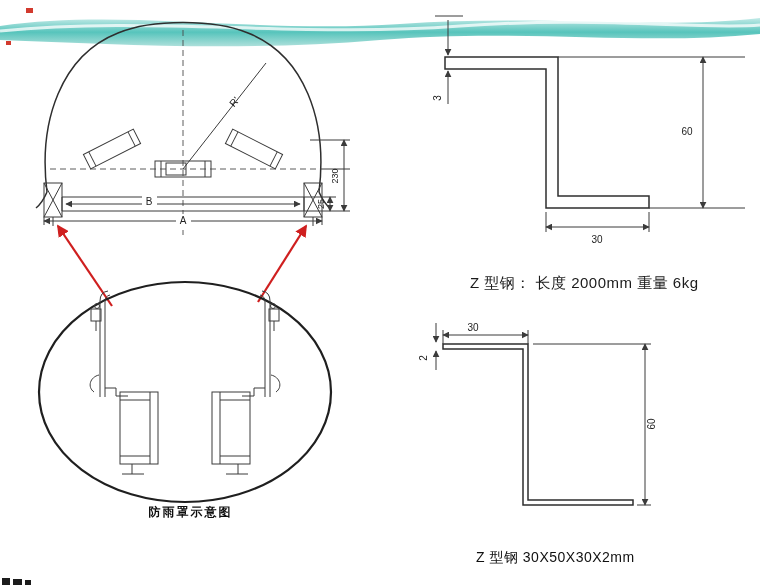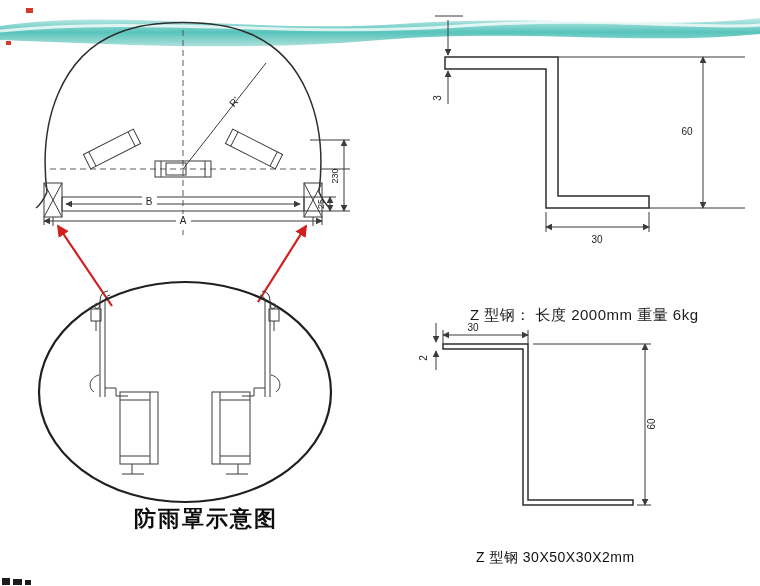--- a/index.html
+++ b/index.html
@@ -4,27 +4,26 @@
 <style>
   html,body { margin:0; padding:0; background:#fff; }
   .page {
     position:relative; width:760px; height:586px; background:#ffffff;
     font-family:"Liberation Sans", sans-serif; overflow:hidden;
   }
   .abs { position:absolute; }
   svg { display:block; }
   svg text { font-family:"Liberation Sans", sans-serif; fill:#222; }
   .caption-main {
-    position:absolute; left:103px; top:504px; width:175px; text-align:right;
-    font-size:22px; font-weight:bold; letter-spacing:2px; color:#0d0d0d;
+    position:absolute; left:103px; top:504px; width:175px; text-align:center;
+    font-size:12px; font-weight:bold; letter-spacing:2px; color:#0d0d0d;
   }
   .caption-z1 {
     position:absolute; left:470px; top:274px; font-size:15px; color:#1b1b1b;
     letter-spacing:0.5px;
-    margin-top:32px;
   }
   .caption-z2 {
     position:absolute; left:476px; top:549px; font-size:14px; color:#101010;
     letter-spacing:0.5px;
   }
   .thin  { stroke:#3b3b3b; stroke-width:1; fill:none; }
   .med   { stroke:#2e2e2e; stroke-width:1.5; fill:none; }
   .dash  { stroke:#4a4a4a; stroke-width:0.9; fill:none; stroke-dasharray:6 4; }
   .dim   { stroke:#3b3b3b; stroke-width:1; fill:none; }
   .red   { stroke:#cf1f1f; stroke-width:2.2; fill:none; }

